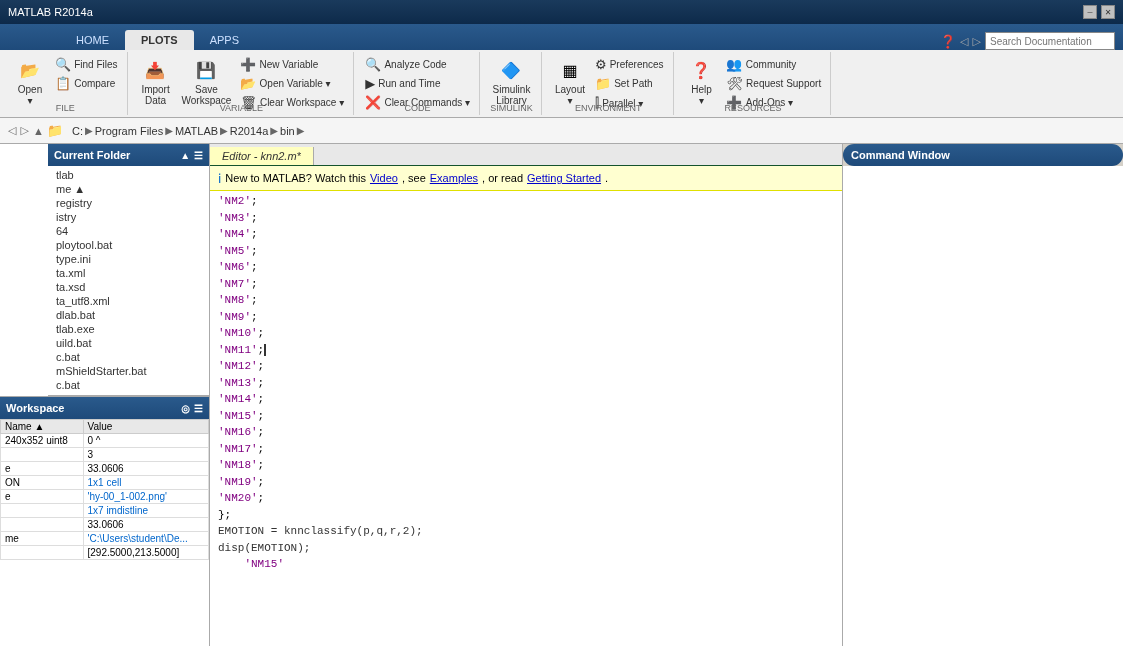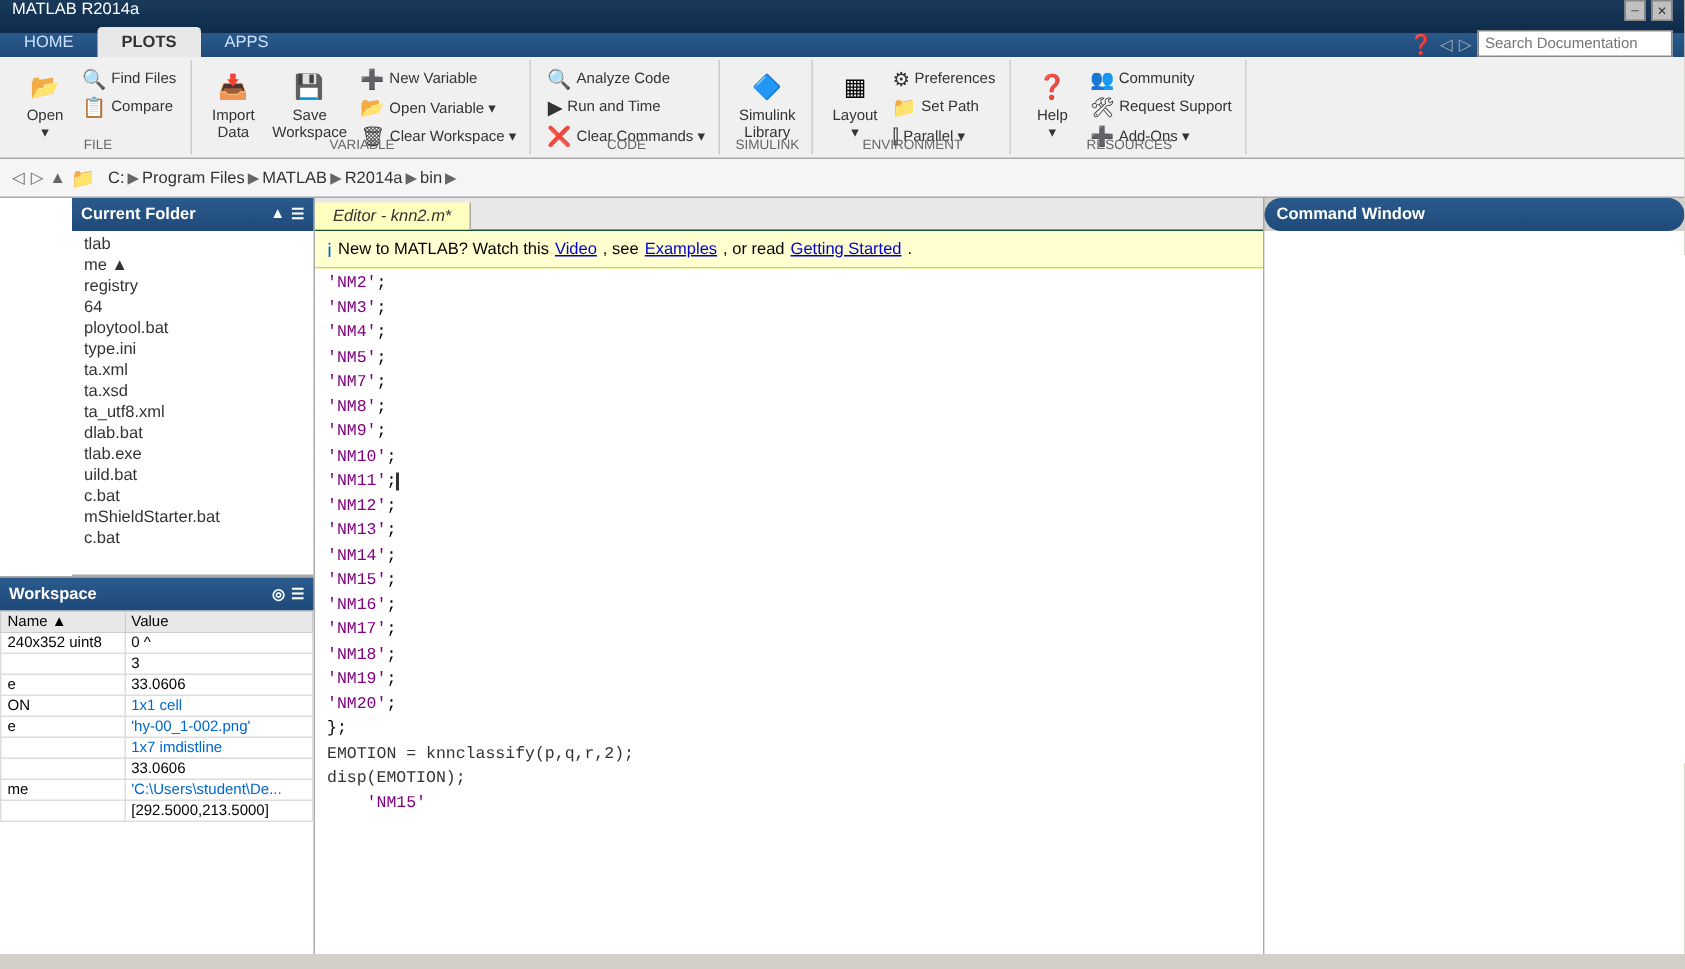--- a/index.html
+++ b/index.html
@@ -4,36 +4,37 @@
   <style>
     * { box-sizing: border-box; margin: 0; padding: 0; }
     body { font-family: 'Segoe UI', Tahoma, sans-serif; font-size: 11px; background: #d4d0c8; overflow: hidden; width: 1123px; height: 646px; }
 
     
     .title-bar {
       background: linear-gradient(to bottom, #1a3a5c, #0d2a4a);
       color: white;
       height: 22px;
       display: flex;
-      align-items: flex-start;
-      padding: 0 8px;
+      align-items: center;
+      padding: 12px 8px;
       justify-content: space-between;
     }
     .title-bar-title { font-size: 11px; font-weight: normal; }
     .title-bar-controls { display: flex; gap: 4px; align-items: center; }
     .title-bar-btn { width: 14px; height: 14px; background: #c0c0c0; border: 1px solid #888; display: flex; align-items: center; justify-content: center; font-size: 9px; cursor: pointer; color: #333; }
     .minimize-btn::after { content: '─'; font-size: 7px; }
     .close-btn::after { content: '✕'; font-size: 8px; }
 
     
     .ribbon-tabs {
       background: linear-gradient(to bottom, #2a5a8c, #1e4a7a);
-      height: 16px;
+      height: 26px;
       display: flex;
       align-items: flex-end;
+      padding-left: 60px;
     }
     .ribbon-tab {
       padding: 4px 16px;
       font-size: 11px;
       color: #cce0ff;
       cursor: pointer;
       border-top-left-radius: 3px;
       border-top-right-radius: 3px;
     }
     .ribbon-tab.active {
@@ -472,20 +473,21 @@
         <span>Current Folder</span>
         <div style="display:flex;gap:4px;">
           <span class="panel-header-icon">▲</span>
           <span class="panel-header-icon">☰</span>
         </div>
       </div>
       <div class="file-list">
         <div class="file-item">tlab</div>
         <div class="file-item">me ▲</div>
         <div class="file-item">registry</div>
+        <div class="file-item">istry</div>
         <div class="file-item">64</div>
         <div class="file-item">ploytool.bat</div>
         <div class="file-item">type.ini</div>
         <div class="file-item">ta.xml</div>
         <div class="file-item">ta.xsd</div>
         <div class="file-item">ta_utf8.xml</div>
         <div class="file-item">dlab.bat</div>
         <div class="file-item">tlab.exe</div>
         <div class="file-item">uild.bat</div>
         <div class="file-item">c.bat</div>
@@ -568,20 +570,21 @@
           <a href="#">Examples</a>
           <span>, or read </span>
           <a href="#">Getting Started</a>
           <span>.</span>
         </div>
         <div class="code-area">
           <span class="code-line"><span class="code-string">'NM2'</span>;</span>
           <span class="code-line"><span class="code-string">'NM3'</span>;</span>
           <span class="code-line"><span class="code-string">'NM4'</span>;</span>
           <span class="code-line"><span class="code-string">'NM5'</span>;</span>
+          <span class="code-line"><span class="code-string">'NM6'</span>;</span>
           <span class="code-line"><span class="code-string">'NM7'</span>;</span>
           <span class="code-line"><span class="code-string">'NM8'</span>;</span>
           <span class="code-line"><span class="code-string">'NM9'</span>;</span>
           <span class="code-line"><span class="code-string">'NM10'</span>;</span>
           <span class="code-line"><span class="code-string">'NM11'</span>;<span class="code-cursor"> </span></span>
           <span class="code-line"><span class="code-string">'NM12'</span>;</span>
           <span class="code-line"><span class="code-string">'NM13'</span>;</span>
           <span class="code-line"><span class="code-string">'NM14'</span>;</span>
           <span class="code-line"><span class="code-string">'NM15'</span>;</span>
           <span class="code-line"><span class="code-string">'NM16'</span>;</span>

